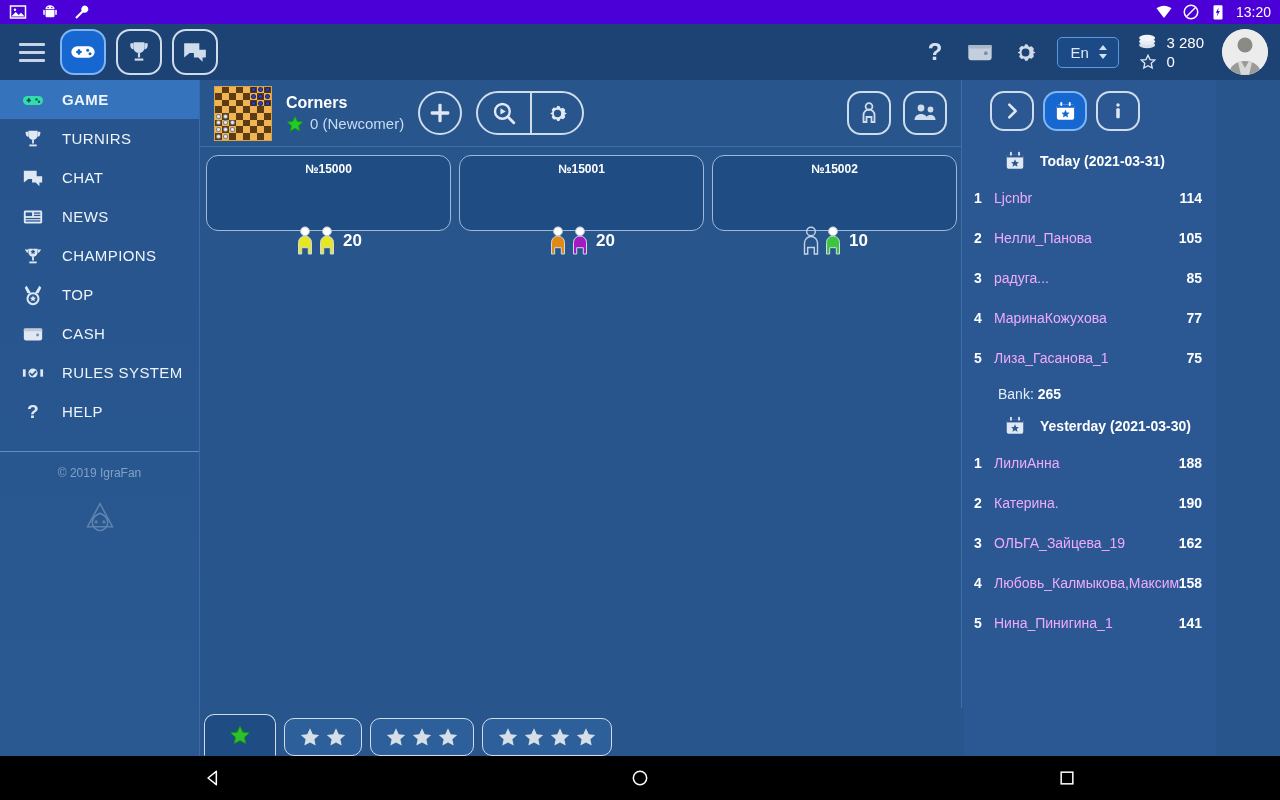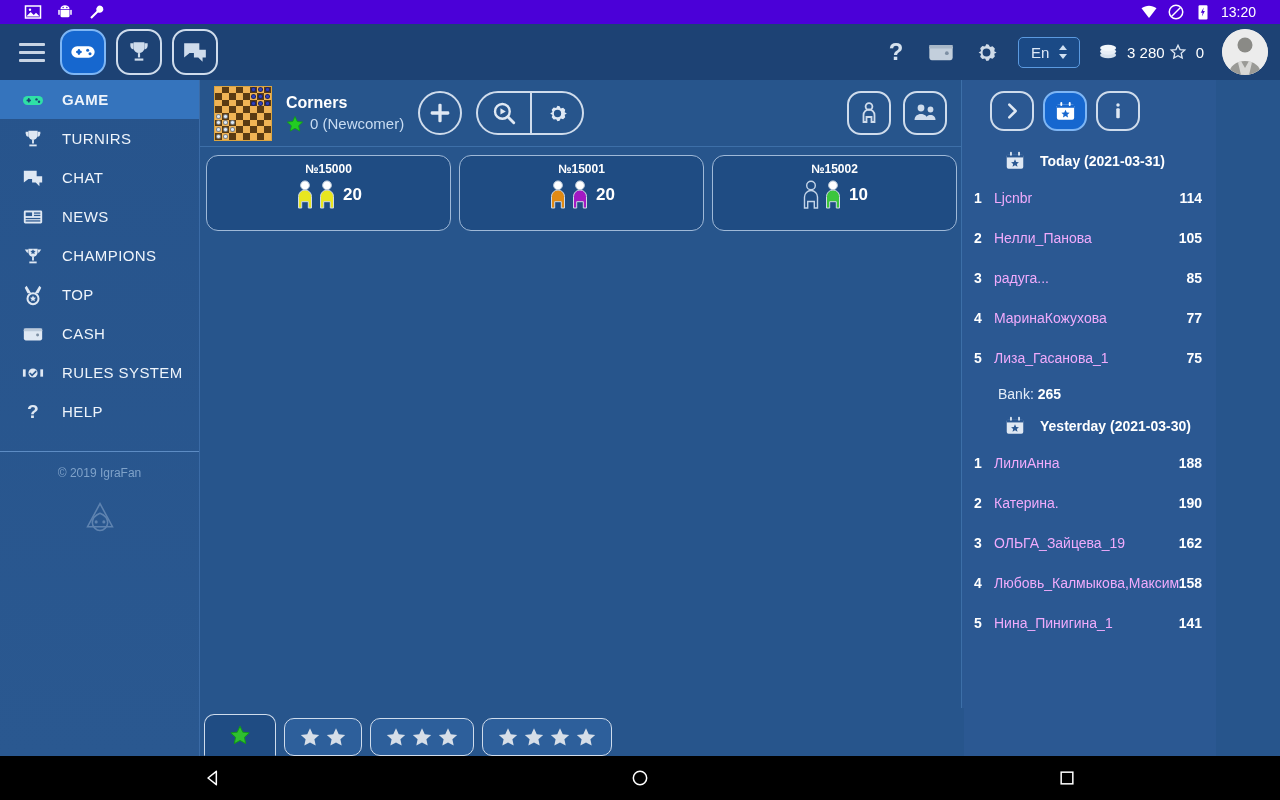--- a/index.html
+++ b/index.html
@@ -8,21 +8,21 @@
     font-family: "Liberation Sans", sans-serif;
     background: #27558c;
     overflow: hidden;
   }
 
   
   #android-status {
     height: 24px; width: 1280px;
     background: #4b00d8;
     display: flex; align-items: center;
-    padding: 0 24px;
+    padding: 0 9px;
     color: #ffffff;
   }
   #android-status .left-icons { display: flex; align-items: center; gap: 14px; }
   #android-status .right-icons {
     margin-left: auto; display: flex; align-items: center; gap: 9px;
     font-size: 14px; font-weight: 500;
   }
   .sysicon { width: 18px; height: 18px; display: block; }
 
   
@@ -54,21 +54,21 @@
   }
   .tb-icon { cursor: pointer; display: flex; align-items: center; justify-content: center; }
   #lang-select {
     border: 1px solid #5b9ae0; border-radius: 5px;
     background: #1b4a86;
     color: #dce8f7; font-size: 15px;
     padding: 6px 8px 6px 12px;
     display: flex; align-items: center; gap: 8px;
     cursor: pointer; min-width: 62px;
   }
-  #counters { display: flex; flex-direction: row; gap: 2px; color: #ffffff; font-size: 15px; }
+  #counters { display: flex; flex-direction: column; gap: 2px; color: #ffffff; font-size: 15px; }
   #counters .row { display: flex; align-items: center; gap: 7px; }
   #avatar {
     width: 46px; height: 46px; border-radius: 50%;
     background: #e6e6e6; overflow: hidden;
     display: flex; align-items: flex-end; justify-content: center;
     cursor: pointer;
   }
 
   
   #page { display: flex; width: 1216px; height: 676px; }
@@ -147,21 +147,21 @@
     grid-template-columns: repeat(3, 253px);
     column-gap: 0px;
     grid-auto-rows: 84px;
     grid-auto-flow: column;
     padding-left: 2px;
   }
   .table-card {
     width: 245px; height: 76px; margin: 0 4px 8px 4px;
     background: #1f4c83; border: 1px solid #9fb9d8; border-radius: 12px;
     display: flex; flex-direction: column; align-items: center;
-    padding-top: 6px; cursor: pointer;
+    padding-top: 6px; cursor: pointer; gap: 46px;
   }
   .table-card .tc-id { color: #ffffff; font-size: 12px; font-weight: bold; }
   .table-card .tc-body { display: flex; align-items: center; gap: 6px; margin-top: 4px; }
   .table-card .tc-bet { color: #ffffff; font-size: 17px; font-weight: bold; }
   .players { display: flex; gap: 2px; }
 
   
   #star-tabs {
     position: absolute; bottom: 0; left: 0;
     width: 764px; height: 48px;

